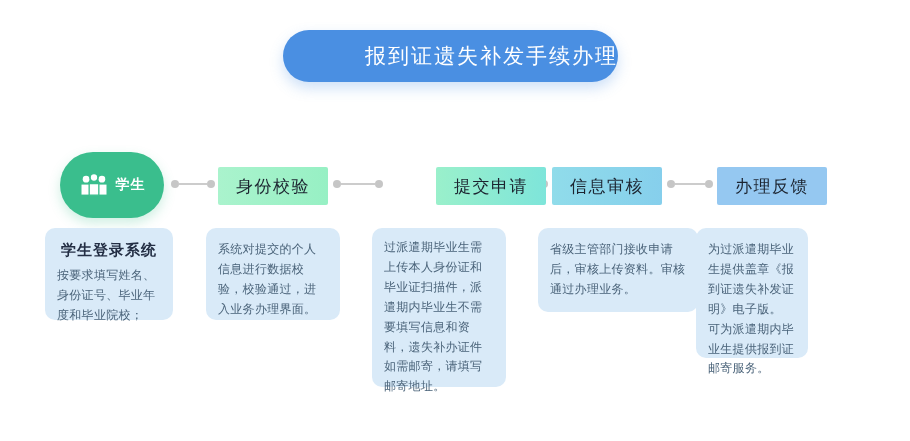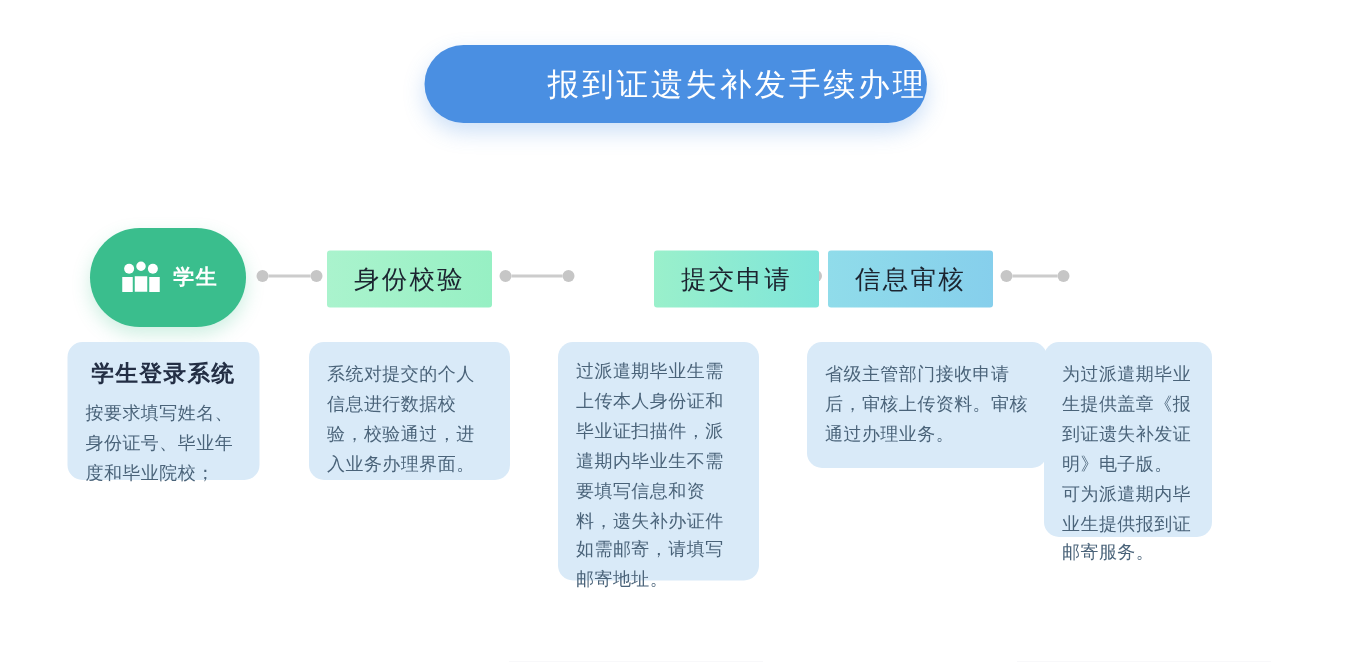--- a/index.html
+++ b/index.html
@@ -140,20 +140,23 @@
 
   <div class="step step-1">
     <span>身份校验</span>
   </div>
   <div class="step step-2">
     <span>提交申请</span>
   </div>
   <div class="step step-3">
     <span>信息审核</span>
   </div>
+  <div class="step step-4">
+    <span>办理反馈</span>
+  </div>
 
   <div class="desc desc-1">
     <div class="desc-title">学生登录系统</div>
     <div class="desc-body">按要求填写姓名、身份证号、毕业年度和毕业院校；</div>
   </div>
   <div class="desc desc-2">
     <div class="desc-body">系统对提交的个人信息进行数据校验，校验通过，进入业务办理界面。</div>
   </div>
   <div class="desc desc-3">
     <div class="desc-body">过派遣期毕业生需上传本人身份证和毕业证扫描件，派遣期内毕业生不需要填写信息和资料，遗失补办证件如需邮寄，请填写邮寄地址。</div>

